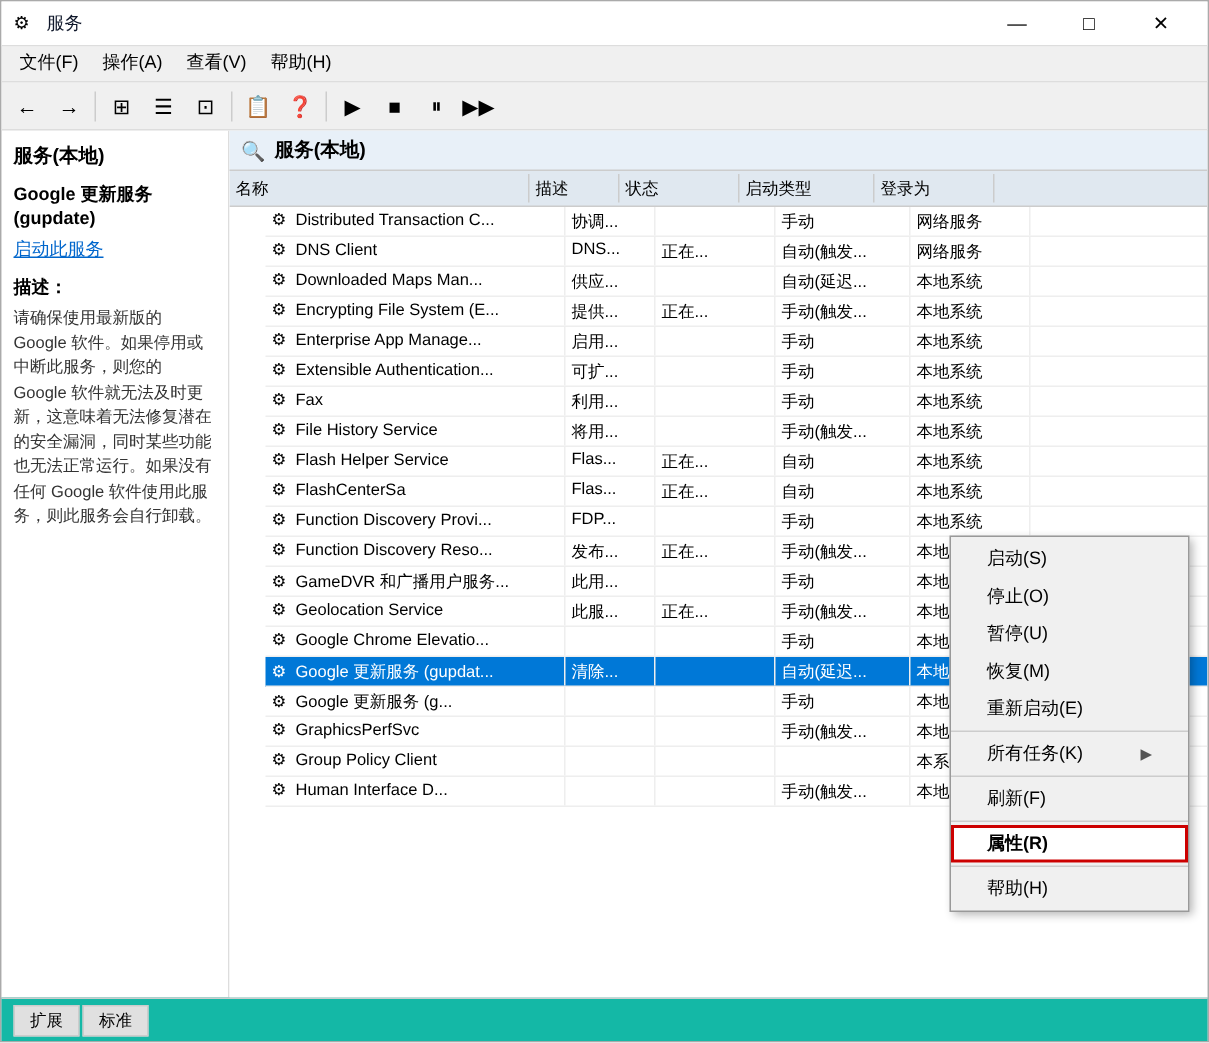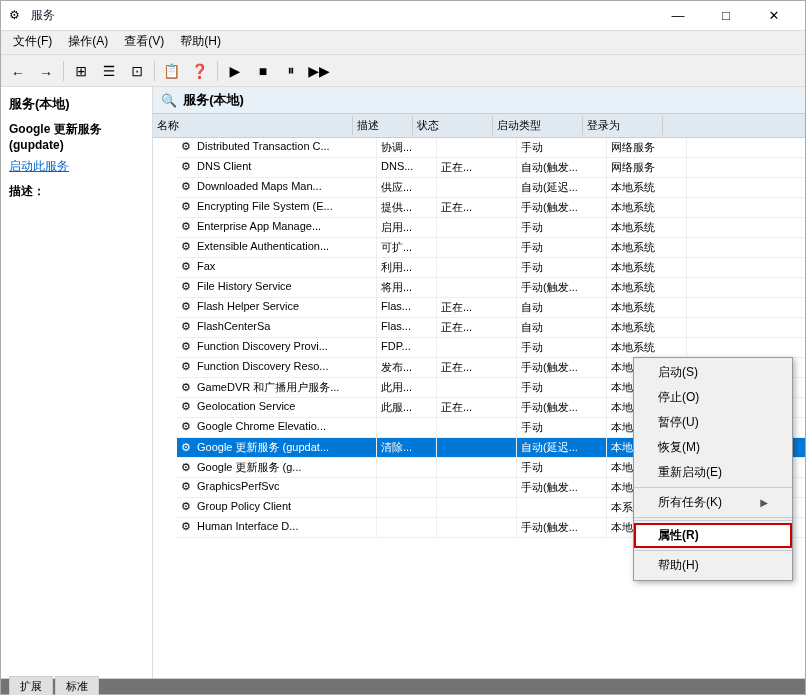--- a/index.html
+++ b/index.html
@@ -183,22 +183,22 @@
     .list-cell {
       padding: 2px 4px;
       white-space: nowrap;
       overflow: hidden;
       text-overflow: ellipsis;
       border-right: 1px solid #eee;
     }
 
     
     .status-bar {
-      height: 16px;
-      background: #737373;
+      height: 29px;
+      background: #14b8a6;
       border-top: 1px solid #ccc;
       display: flex;
       align-items: center;
       padding: 0 8px;
       gap: 2px;
     }
     .status-tab {
       padding: 2px 10px;
       border: 1px solid #ccc;
       background: #e0e0e0;
@@ -284,20 +284,21 @@
     <button class="tool-btn">▶▶</button>
   </div>
 
   <div class="main">
 
     <div class="left-panel">
       <div class="left-panel-title">服务(本地)</div>
       <div style="font-size:12px; font-weight:bold; margin-bottom:6px;">Google 更新服务 (gupdate)</div>
       <div class="left-link">启动此服务</div>
       <div class="left-desc-label">描述：</div>
+      <div class="left-desc">请确保使用最新版的 Google 软件。如果停用或中断此服务，则您的 Google 软件就无法及时更新，这意味着无法修复潜在的安全漏洞，同时某些功能也无法正常运行。如果没有任何 Google 软件使用此服务，则此服务会自行卸载。</div>
     </div>
 
     <div class="right-panel">
       <div class="right-header">
         <span>🔍</span>
         <span>服务(本地)</span>
       </div>
 
       <div class="services-list">
 
@@ -508,20 +509,23 @@
           </div>
           <div class="ctx-item">
             <span>重新启动(E)</span>
           </div>
           <div class="ctx-sep"></div>
           <div class="ctx-item">
             <span>所有任务(K)</span>
             <span class="ctx-arrow">▶</span>
           </div>
           <div class="ctx-sep"></div>
+          <div class="ctx-item">
+            <span>刷新(F)</span>
+          </div>
           <div class="ctx-sep"></div>
           <div class="ctx-item highlighted">
             <span>属性(R)</span>
           </div>
           <div class="ctx-sep"></div>
           <div class="ctx-item">
             <span>帮助(H)</span>
           </div>
         </div>
     </div>

